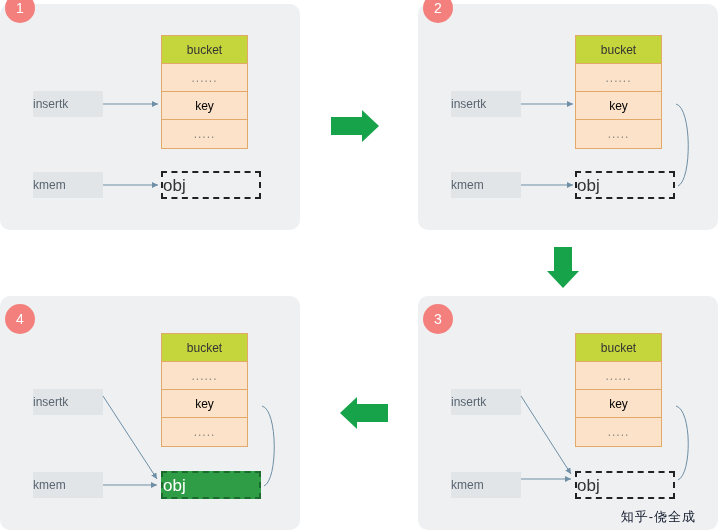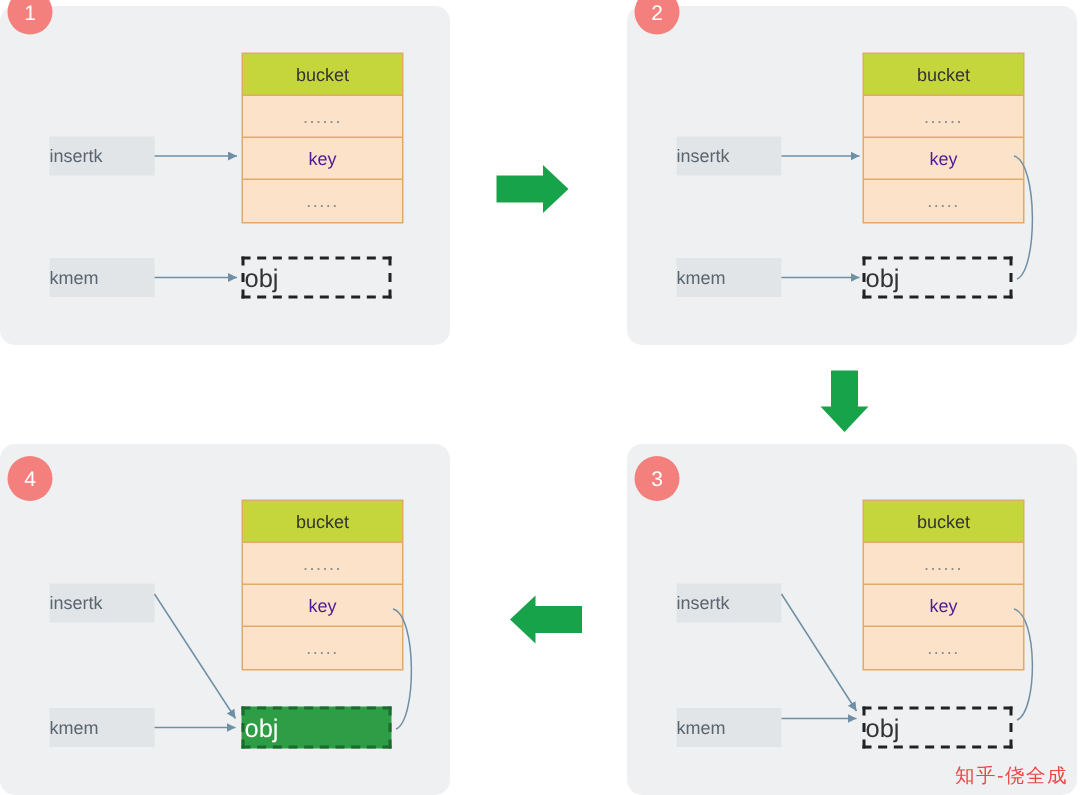--- a/index.html
+++ b/index.html
@@ -42,30 +42,30 @@
     line-height: 30px;
     text-align: center;
     left: 5px;
     top: -11px;
   }
   #panel-3 .step-badge, #panel-4 .step-badge { top: 8px; }
 
   
   .bucket {
     position: absolute;
-    width: 108px;
+    width: 87px;
     border: 1px solid #e2a96b;
     box-sizing: border-box;
   }
   .bucket .cell {
     height: 28px;
     line-height: 28px;
     text-align: center;
     font-size: 12px;
-    color: #4c1d95;
+    color: #000000;
     background: #fbe2c8;
     border-bottom: 1px solid #e2a96b;
     box-sizing: border-box;
   }
   .bucket .cell:last-child { border-bottom: none; }
   .bucket .head {
     background: #c5d63c;
     color: #333333;
     font-size: 12px;
   }
@@ -107,24 +107,24 @@
     position: absolute;
     left: 0; top: 0;
     width: 720px;
     height: 530px;
     pointer-events: none;
   }
 
   
   .watermark {
     position: absolute;
-    right: 8px;
+    right: 24px;
     bottom: 4px;
     font-size: 13px;
-    color: #ef4444;
+    color: #0f172a;
     letter-spacing: 1px;
   }
 </style>
 </head>
 <body>
 
 <div class="stage">
 
   <div class="panel" id="panel-1">
     <div class="step-badge">1</div>

